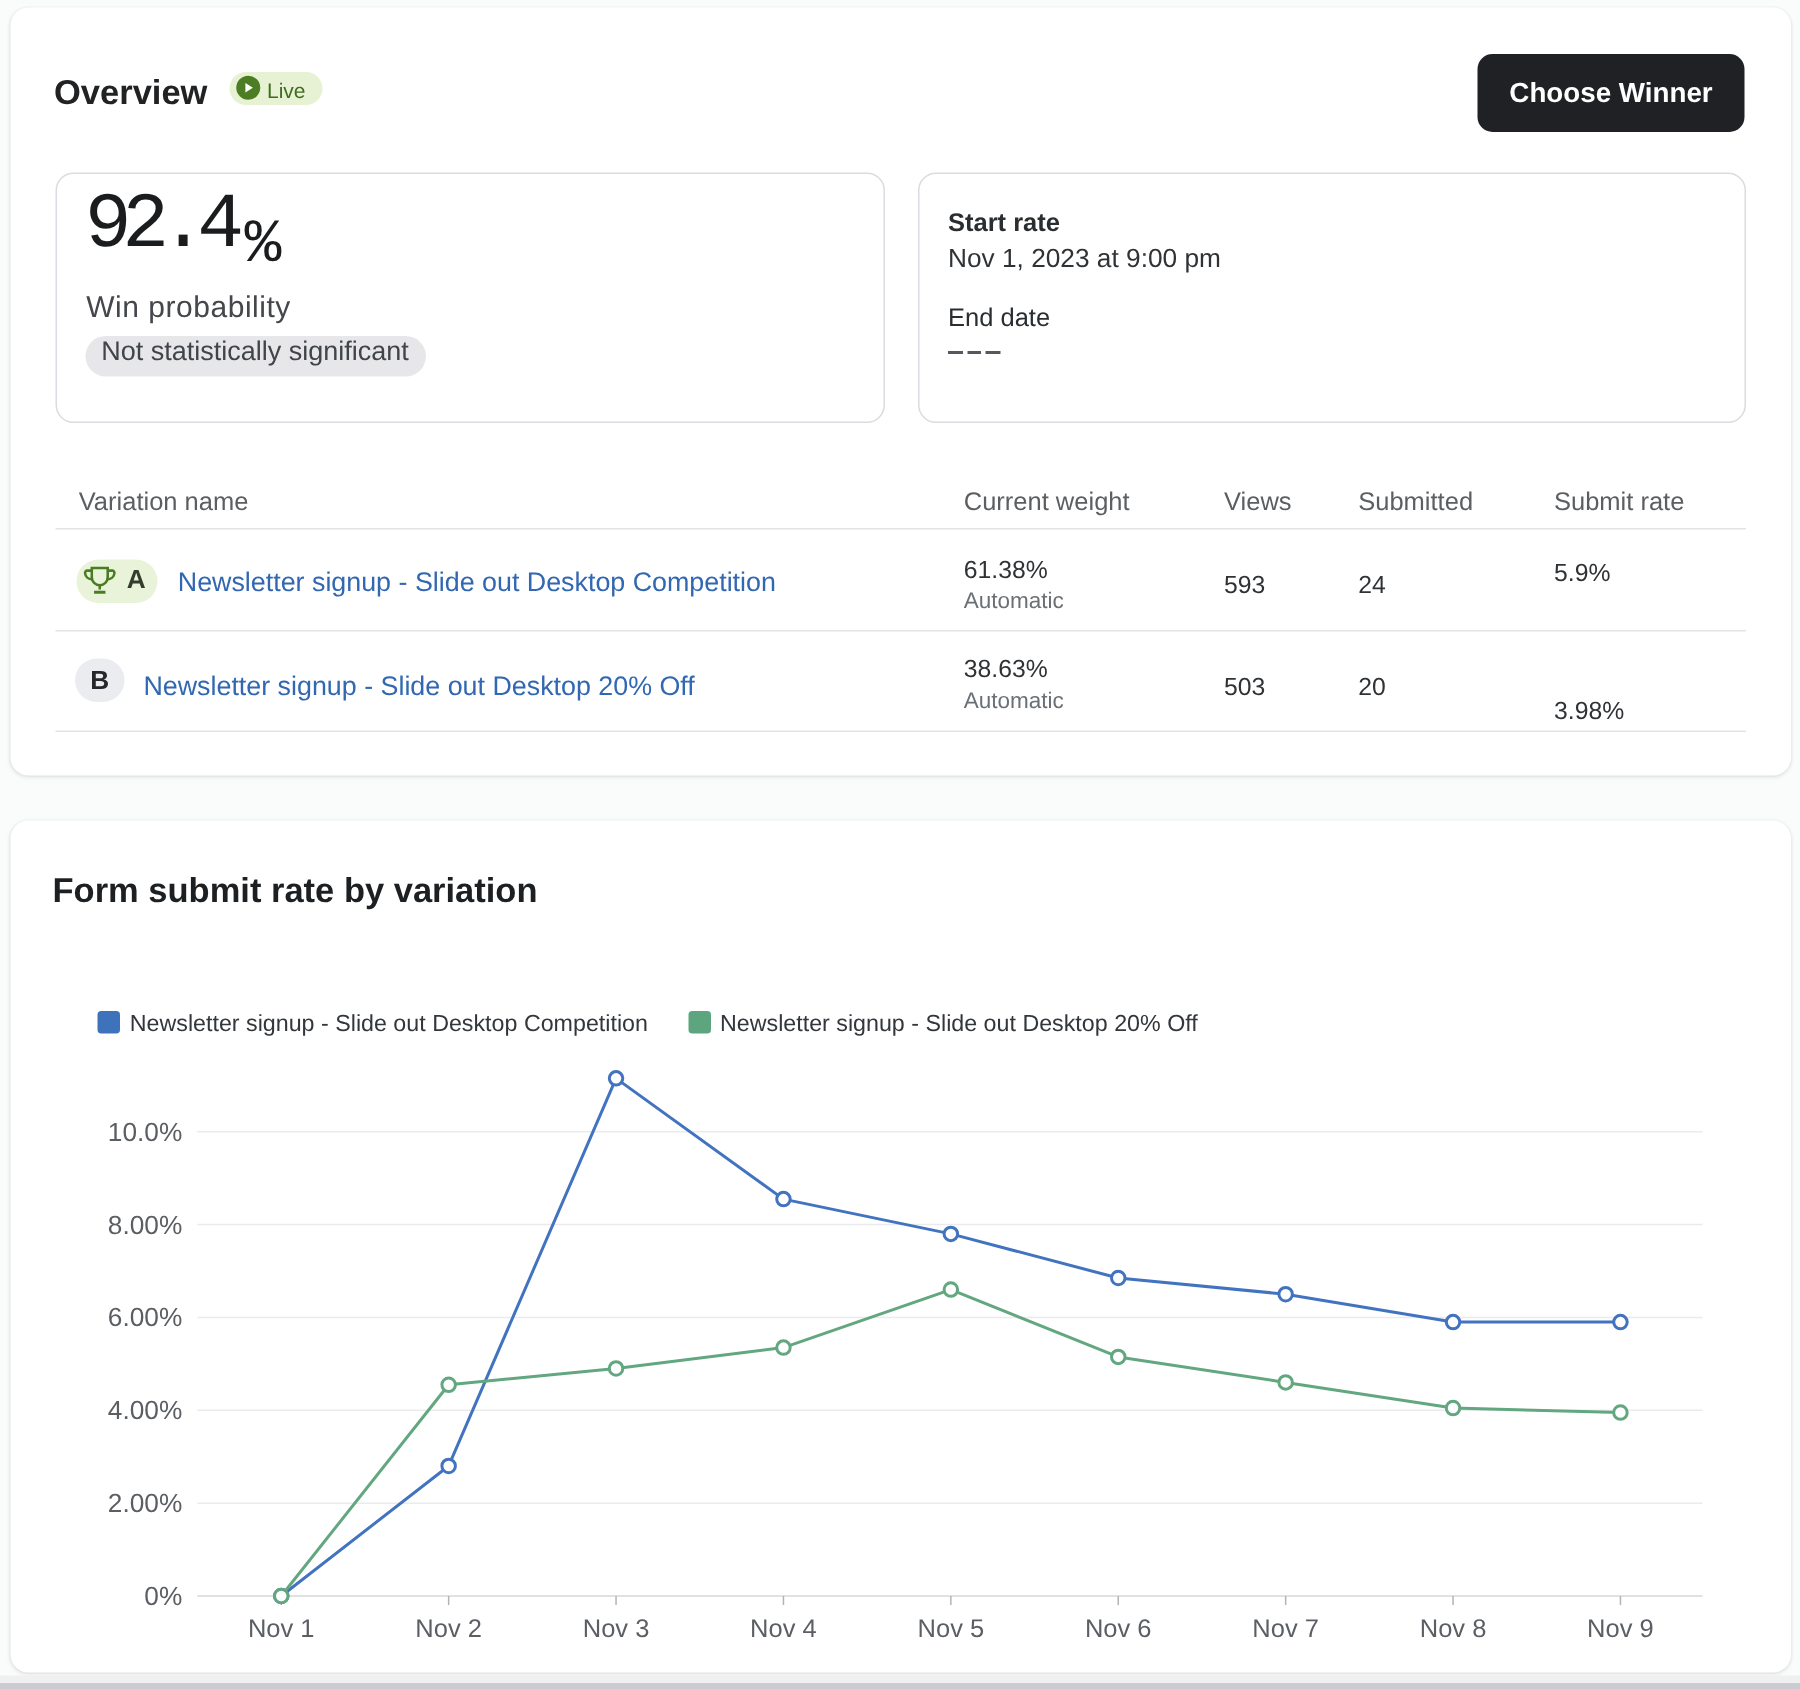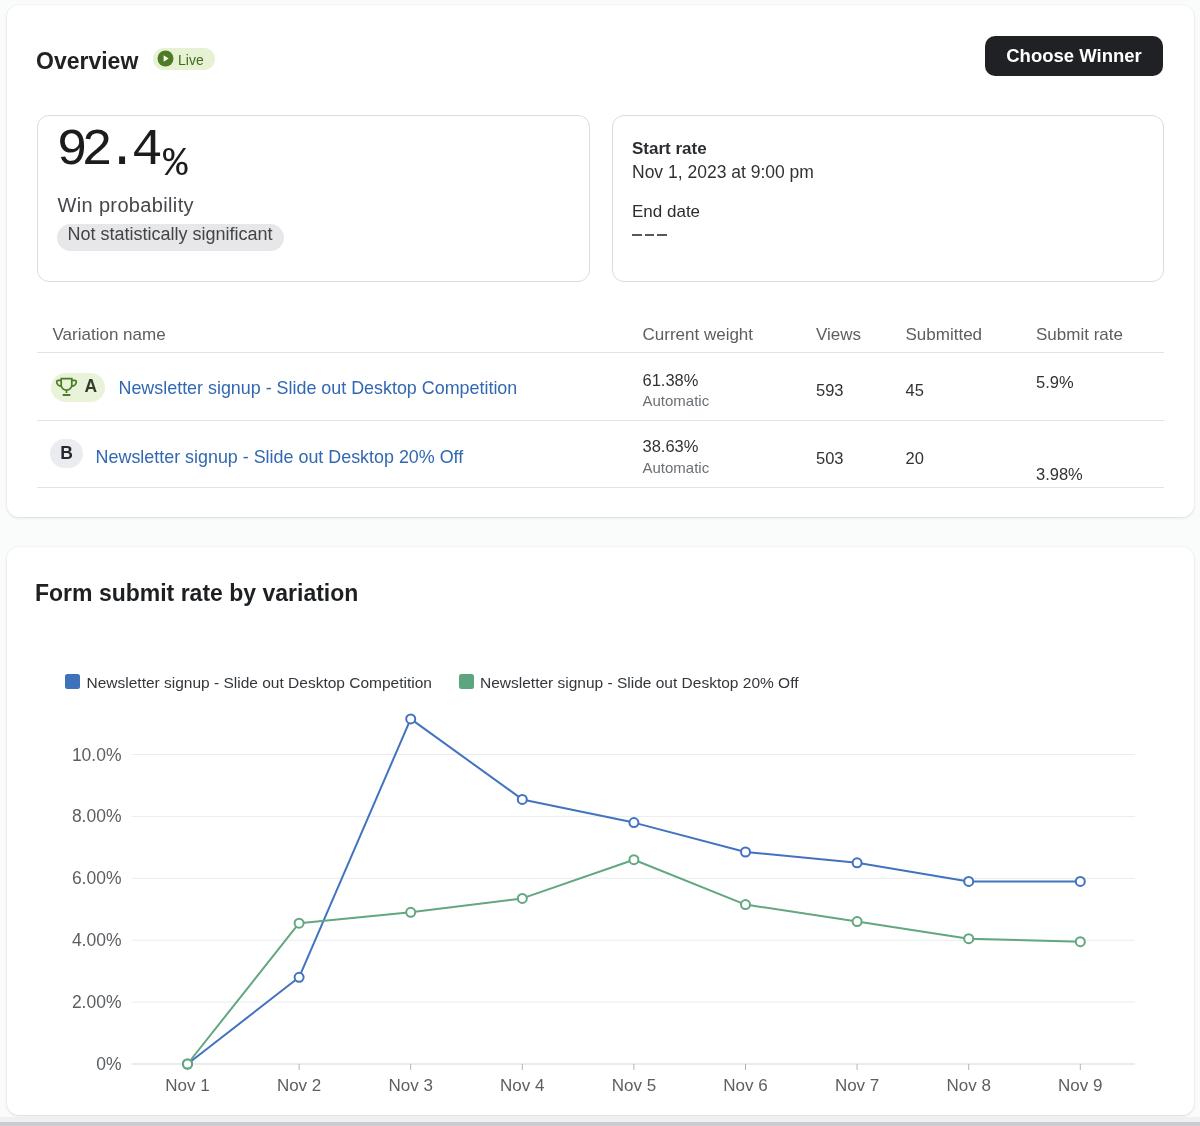--- a/index.html
+++ b/index.html
@@ -15,21 +15,21 @@
 
 <div class="abs" style="left:36px; top:49.5px; font-size:23px; font-weight:700; color:#202223;">Overview</div>
 
 <div class="abs" style="left:152.5px; top:47.5px; width:62.5px; height:22px; background:#e7f1d3; border-radius:11px;"></div>
 <svg class="abs" style="left:156.5px; top:50px;" width="17" height="17" viewBox="0 0 17 17">
   <circle cx="8.5" cy="8.5" r="8" fill="#4c7d24"></circle>
   <path d="M6.6 5.3 L11.6 8.5 L6.6 11.7 Z" fill="#ffffff"></path>
 </svg>
 <div class="abs" style="left:178px; top:53px; font-size:14px; font-weight:500; color:#3f6c1e;">Live</div>
 
-<div class="abs" style="left:985px; top:36px; width:178px; height:40px; background:#1f2124; border-radius:10px; color:#fff; font-size:18.5px; font-weight:600; display:flex; align-items:center; justify-content:center;">Choose Winner</div>
+<div class="abs" style="left:985px; top:36px; width:178px; height:52px; background:#1f2124; border-radius:10px; color:#fff; font-size:18.5px; font-weight:600; display:flex; align-items:center; justify-content:center;">Choose Winner</div>
 
 <div class="abs" style="left:36.5px; top:114.5px; width:553.5px; height:167px; border:1px solid #d9dce1; border-radius:12px;"></div>
 <div class="abs" style="left:56.5px; top:125px; font-family:'Liberation Mono', monospace; font-size:52px; letter-spacing:-6.2px; color:#1a1c1e;">92.4</div>
 <div class="abs" style="left:163px; top:144px; font-family:'Liberation Mono', monospace; font-size:41px; color:#1a1c1e;">%</div>
 <div class="abs" style="left:57.5px; top:194.5px; font-size:20px; font-weight:500; letter-spacing:.35px; color:#44474b;">Win probability</div>
 <div class="abs" style="left:56.5px; top:223.5px; height:27px; background:#e7e7e9; border-radius:13.5px; padding:0 11px 6.5px 11px; display:flex; align-items:center; font-size:18px; color:#414449;">Not statistically significant</div>
 
 <div class="abs" style="left:611.5px; top:114.5px; width:552.5px; height:167px; border:1px solid #d9dce1; border-radius:12px;"></div>
 <div class="abs" style="left:632px; top:139.5px; font-size:17px; font-weight:600; color:#2b2e31;">Start rate</div>
 <div class="abs" style="left:632px; top:163.5px; font-size:17.5px; color:#303336;">Nov 1, 2023 at 9:00 pm</div>
@@ -53,21 +53,21 @@
     <path d="M17.8 3.4 h3.1 a1.4 1.4 0 0 1 1.4 1.5 c-0.15 2.6 -2.3 4.3 -4.8 4.3"></path>
     <path d="M12.5 13.2 v2.8"></path>
   </g>
   <path d="M8.7 16.9 h7.6 v2 h-7.6 Z" fill="#4a7d23"></path>
 </svg>
 <div class="abs" style="left:84.5px; top:377.5px; font-size:17.5px; font-weight:600; color:#333d2e;">A</div>
 <div class="abs" style="left:118.5px; top:379.9px; font-size:17.9px; color:#3268b1;">Newsletter signup - Slide out Desktop Competition</div>
 <div class="abs" style="left:642.5px; top:371.5px; font-size:16.5px; color:#303336;">61.38%</div>
 <div class="abs" style="left:642.5px; top:393px; font-size:15px; color:#6b7075;">Automatic</div>
 <div class="abs" style="left:816px; top:382px; font-size:16.5px; color:#303336;">593</div>
-<div class="abs" style="left:905.5px; top:382px; font-size:16.5px; color:#303336;">45</div>
+<div class="abs" style="left:905.5px; top:382px; font-size:16.5px; color:#303336;">24</div>
 <div class="abs" style="left:1036px; top:374px; font-size:16.5px; color:#303336;">5.9%</div>
 <div class="abs" style="left:37px; top:420px; width:1127px; height:1px; background:#e1e3e5;"></div>
 
 <div class="abs" style="left:50px; top:439px; width:33px; height:28.5px; background:#ebecef; border-radius:14.5px; display:flex; align-items:center; justify-content:center; font-size:17.5px; font-weight:600; color:#24282c;">B</div>
 <div class="abs" style="left:95.6px; top:448.7px; font-size:17.9px; color:#3268b1;">Newsletter signup - Slide out Desktop 20% Off</div>
 <div class="abs" style="left:642.5px; top:438px; font-size:16.5px; color:#303336;">38.63%</div>
 <div class="abs" style="left:642.5px; top:460px; font-size:15px; color:#6b7075;">Automatic</div>
 <div class="abs" style="left:816px; top:449.5px; font-size:16.5px; color:#303336;">503</div>
 <div class="abs" style="left:905.5px; top:449.5px; font-size:16.5px; color:#303336;">20</div>
 <div class="abs" style="left:1036px; top:449.5px; font-size:16.5px; color:#303336;margin-top:16px;">3.98%</div>

